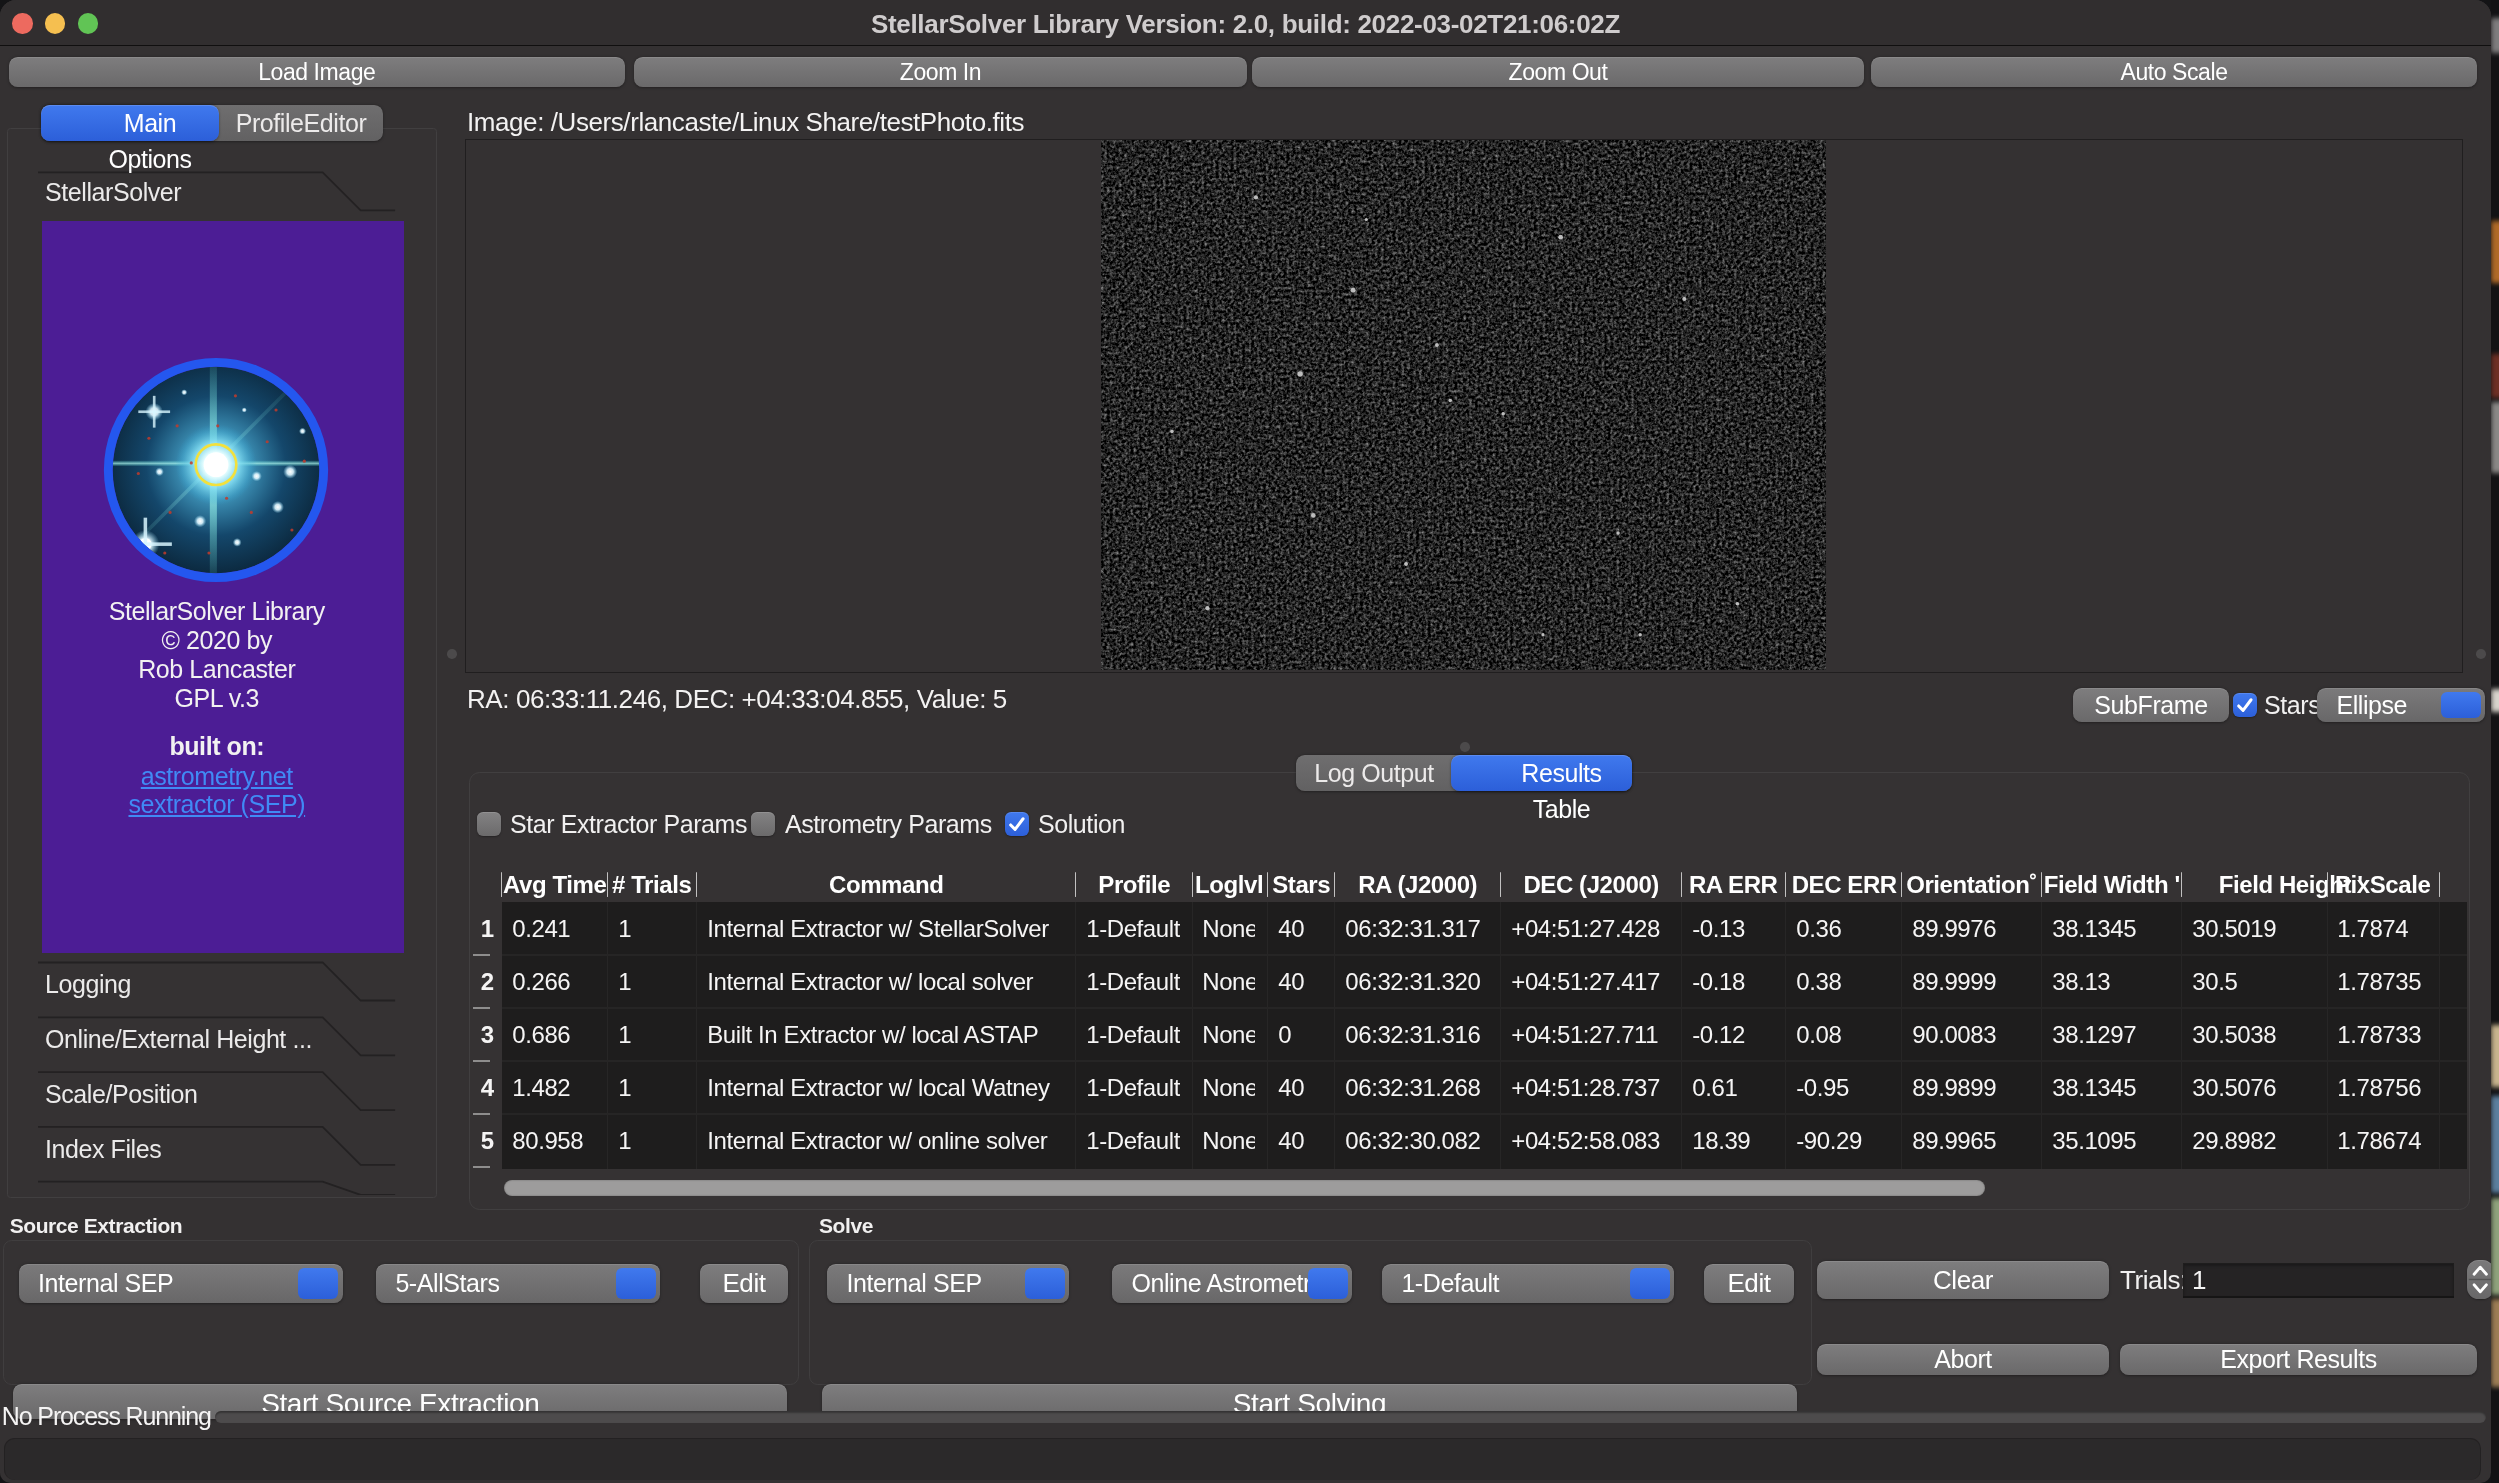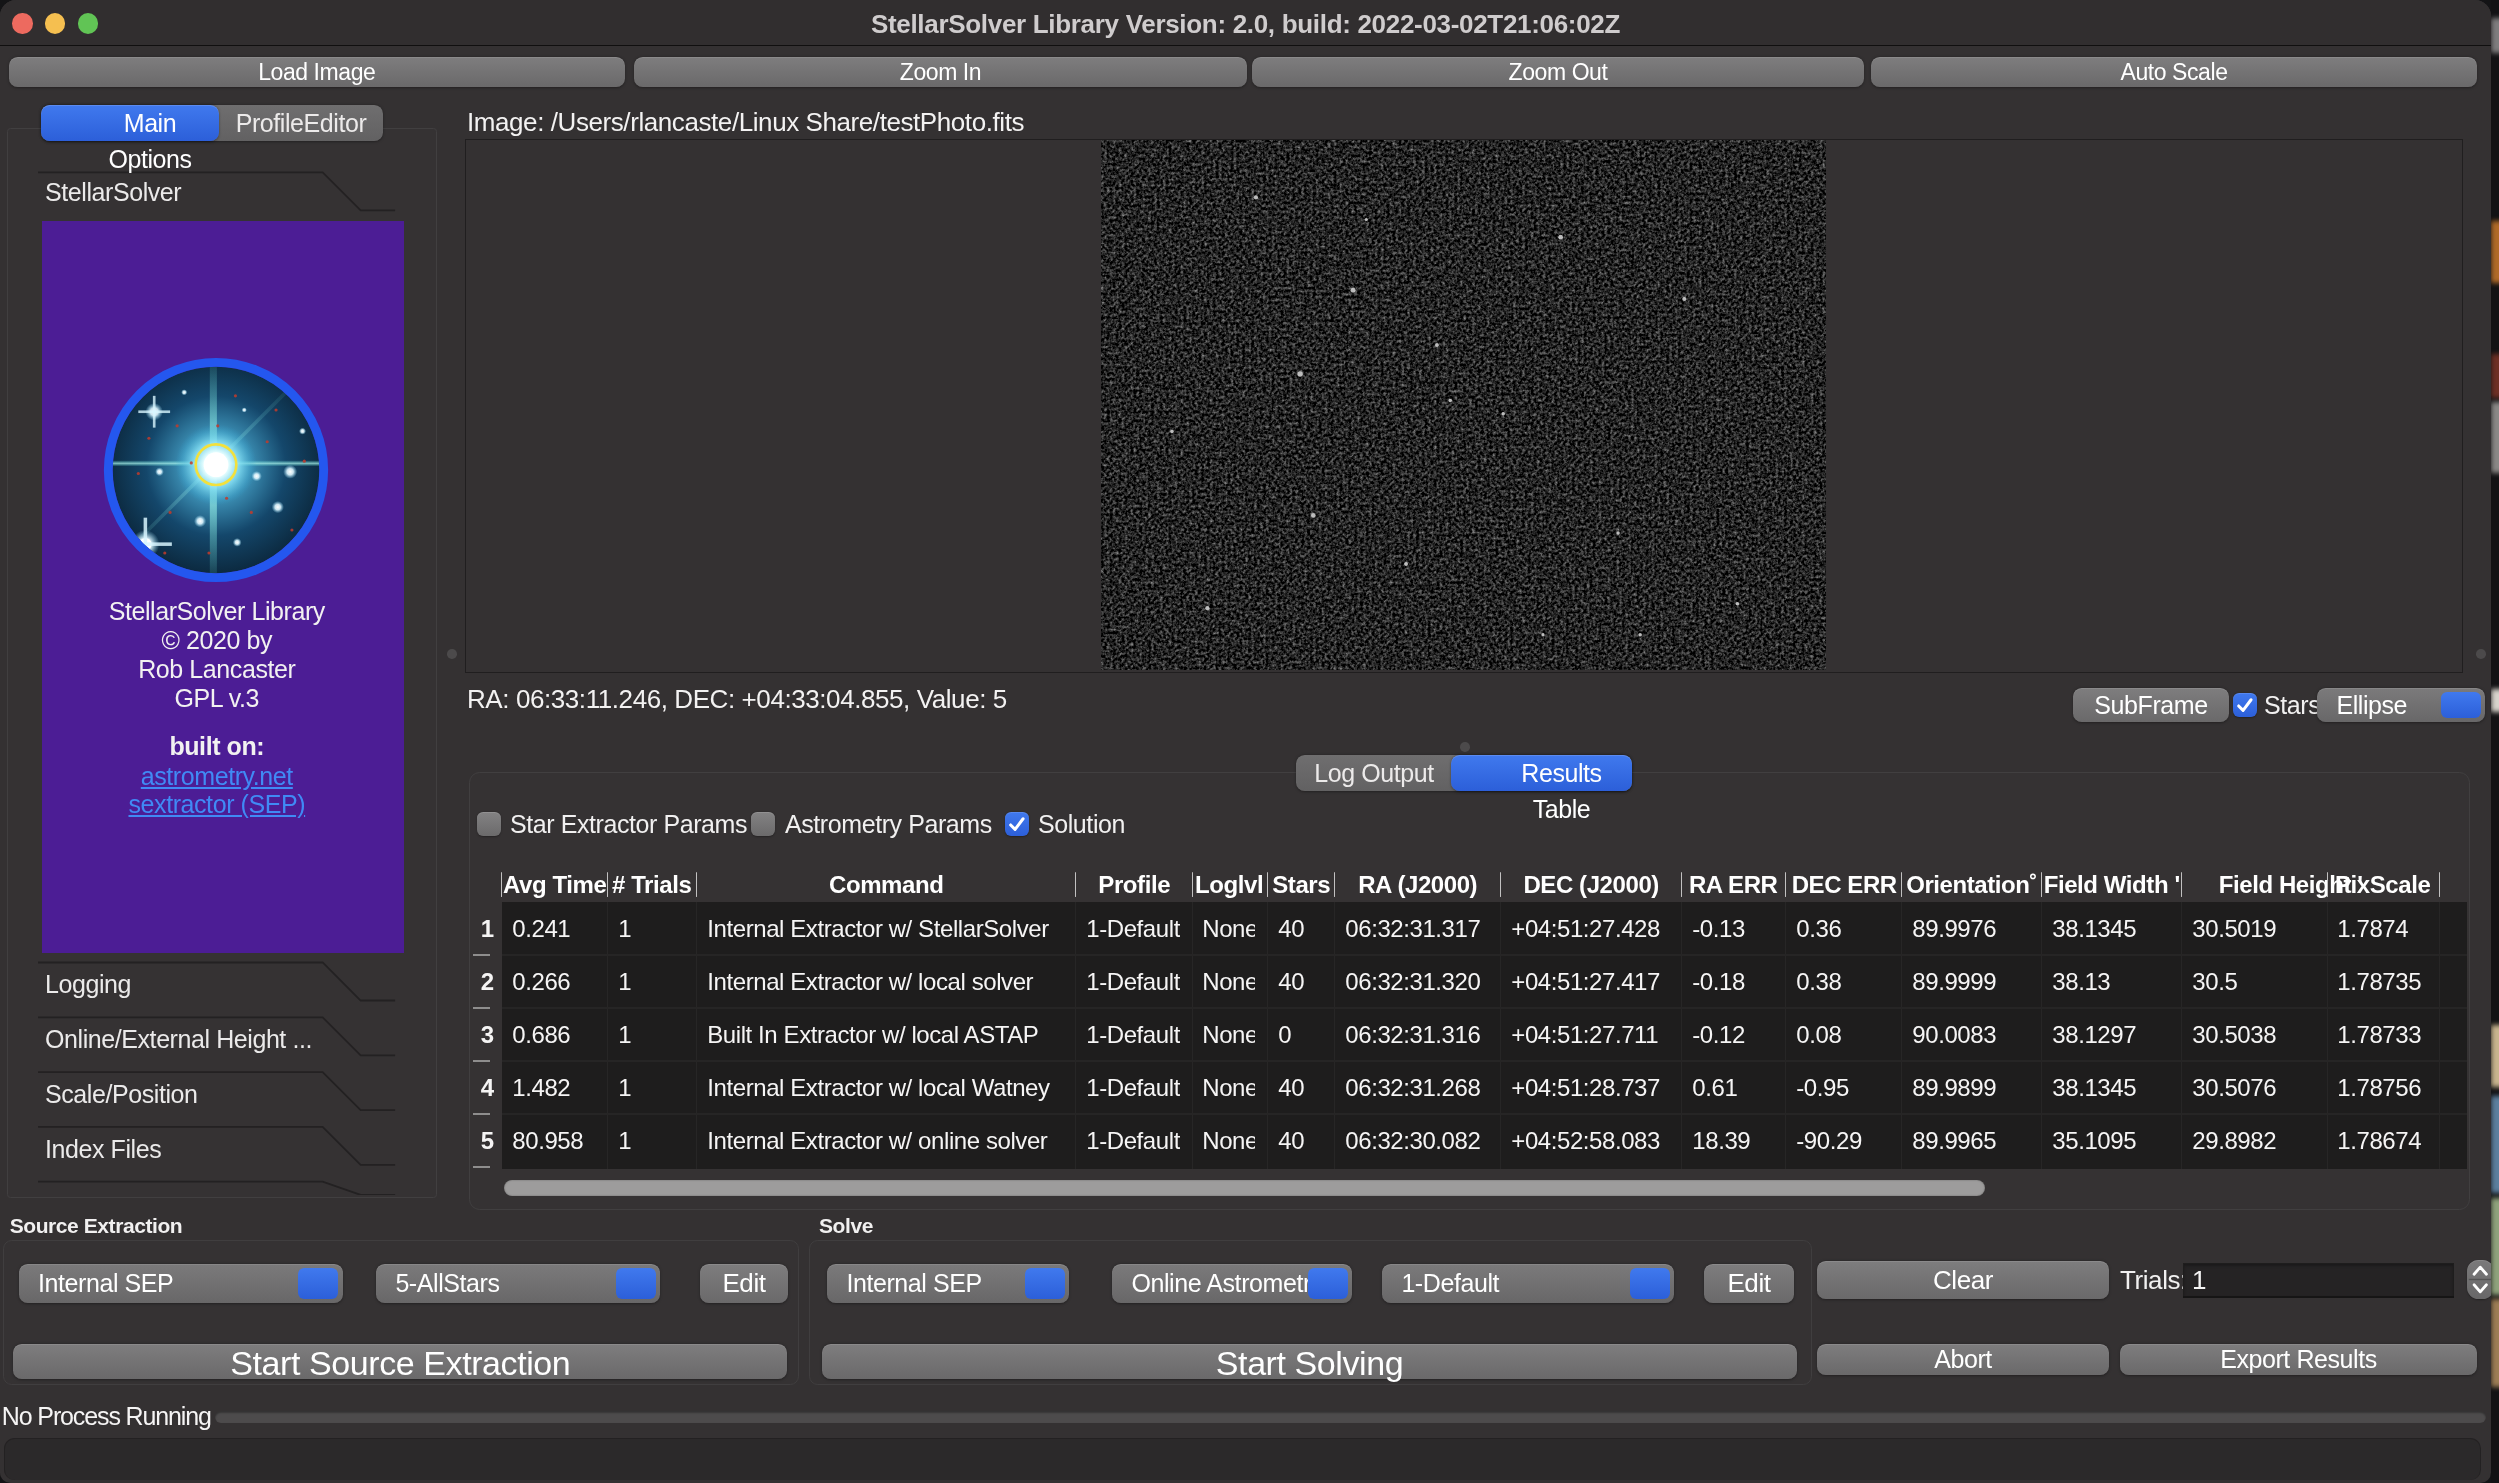--- a/index.html
+++ b/index.html
@@ -84,21 +84,21 @@
   #tbody-bg { position:absolute; left:29px; top:34px; width:1965px; height:267px; background:#1e1d1d; }
   .cell { position:absolute; height:53px; line-height:53px; color:#f6f5f5; font-size:24px; padding-left:10.6px; white-space:nowrap; overflow:hidden; }
   .colline { position:absolute; top:34px; width:1.8px; height:267px; background:#272626; }
   .rowline { position:absolute; left:29px; width:1965px; height:1.8px; background:#262525; }
 
   #hscroll { position:absolute; left:34px; top:407px; width:1481px; height:16px; border-radius:8px; background:#9d9c9c; box-shadow:inset 0 0 1.8px rgba(0,0,0,.4); }
 
   
   .grouplabel { position:absolute; color:#f1f0f0; font-size:21px; font-weight:600; height:25px; line-height:25px; }
   .groupbox { position:absolute; border:1.8px solid #403e3f; border-radius:8.8px; background:#353233; }
-  .startbtn { height:35px; line-height:39px; font-size:34px; }
+  .startbtn { height:35px; line-height:39px; font-size:28px;margin-top:40px; }
   .combo29 { height:39px; }
 
   #actions-clear { left:1817px; top:1261px; width:292px; height:38px; line-height:38px; font-size:26px; }
   #trials-label { left:2120px; top:1261px; height:38px; line-height:38px; color:#f1f0f0; font-size:26px; position:absolute; }
   #trials-value { left:2192px; top:1261px; height:38px; line-height:38px; color:#f5f4f4; font-size:26px; position:absolute; }
   #trials-field { left:2183px; top:1263px; width:271px; height:34px; background:#252324; border:0.9px solid #1e1d1d; box-shadow:inset 0 1.8px 2.7px rgba(0,0,0,.3); position:absolute; }
   #trials-underline { left:2183px; top:1296px; width:271px; height:1.8px; background:#161515; position:absolute; }
   #trials-spin { left:2467px; top:1260px; width:26.5px; height:39px; border-radius:11.5px; background:linear-gradient(#7b7a7b,#686768); box-shadow:0 0.9px 1.8px rgba(0,0,0,.35), inset 0 0.9px 0 rgba(255,255,255,.1); position:absolute; }
   #btn-abort { left:1817px; top:1344px; width:292px; height:31px; line-height:31px; font-size:25px; }
   #btn-export { left:2120px; top:1344px; width:357px; height:31px; line-height:31px; font-size:25px; }

